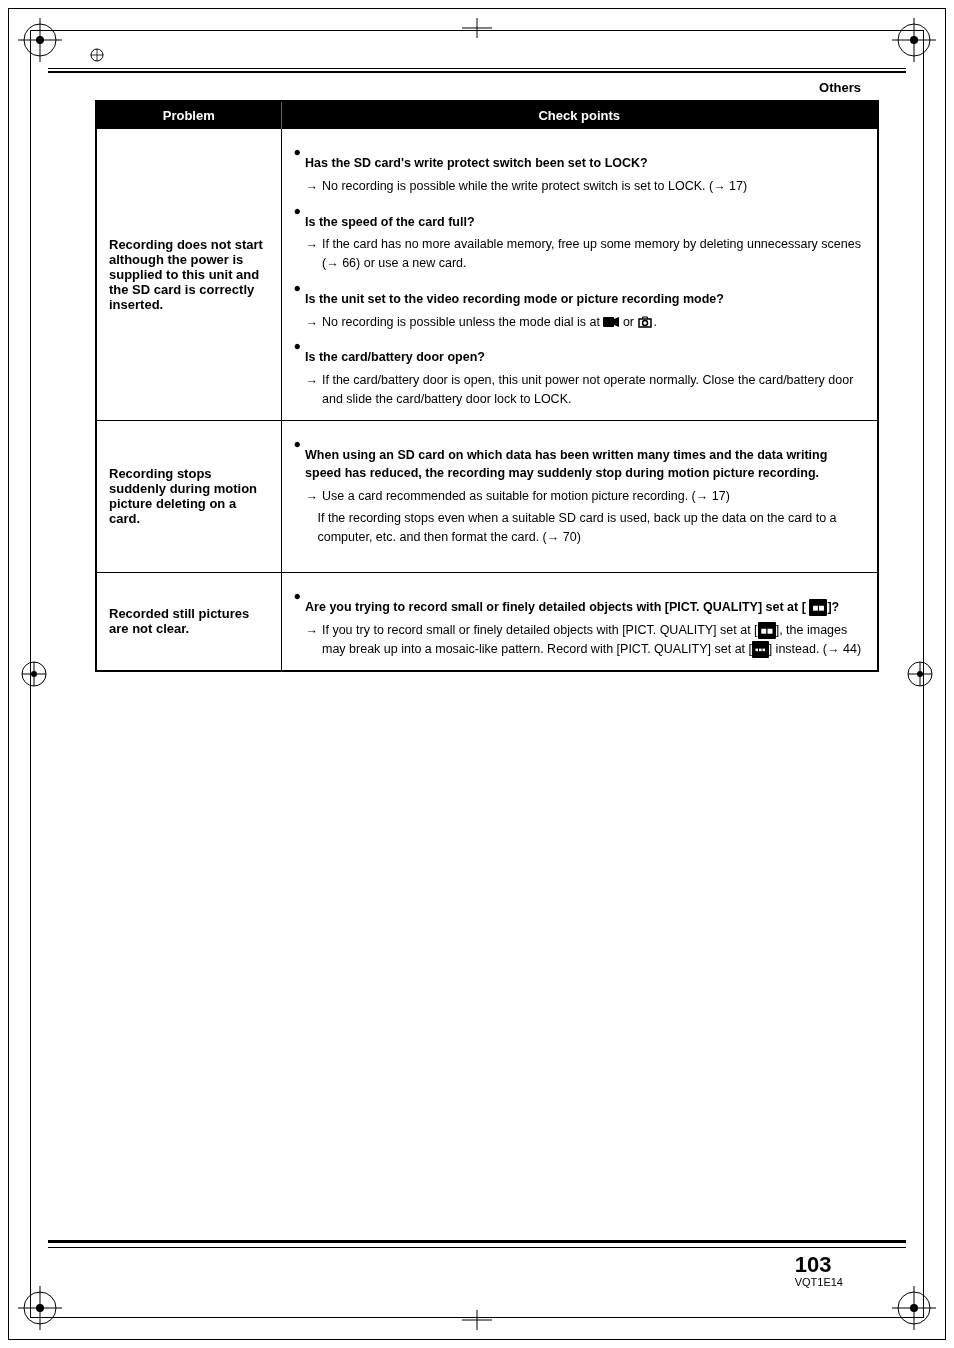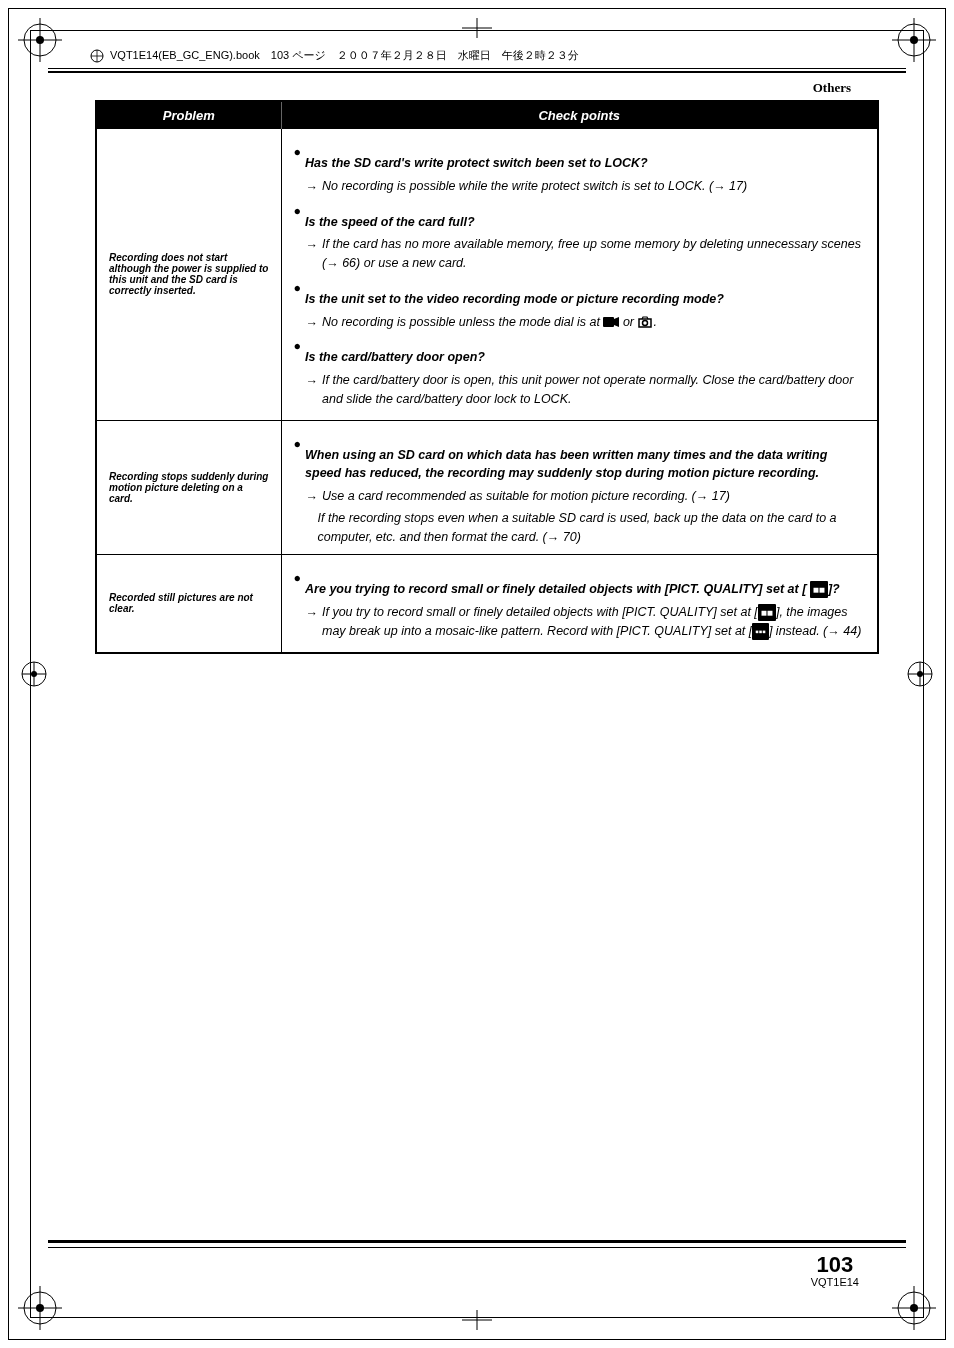--- a/index.html
+++ b/index.html
@@ -35,34 +35,32 @@
       color: #000;
       display: flex;
       align-items: center;
       gap: 6px;
     }
 
     
     .section-title {
       position: absolute;
       top: 80px;
-      right: 103px;
+      right: 93px;
       font-size: 13px;
       font-weight: bold;
-      font-family: Liberation Serif, serif;
     }
 
     
     .main-content {
       position: absolute;
       top: 100px;
       left: 95px;
       right: 75px;
       bottom: 130px;
-      font-style: italic;
     }
 
     
     table {
       width: 100%;
       border-collapse: collapse;
       border: 2px solid #000;
       font-size: 12.5px;
     }
 
@@ -85,21 +83,21 @@
     }
 
     tbody tr td {
       vertical-align: top;
       padding: 8px 12px;
     }
 
     tbody tr td:first-child {
       border-right: 1px solid #000;
       font-weight: bold;
-      font-size: 10px;
+      font-size: 13px;
       width: 185px;
       vertical-align: middle;
     }
 
     .check-cell {
       font-size: 12.5px;
       line-height: 1.5;
     }
 
     .bullet-item {
@@ -134,28 +132,28 @@
       margin-right: 4px;
       flex-shrink: 0;
     }
 
     .arrow-text {
       flex: 1;
     }
 
     .indent-line {
       margin-left: 24px;
-      margin-bottom: 0;
+      margin-bottom: 18px;
     }
 
     .page-number-box {
       position: absolute;
       bottom: 60px;
-      right: 95px;
-      text-align: center;
+      right: 111px;
+      text-align: left;
     }
 
     .page-num-large {
       font-size: 22px;
       font-weight: bold;
       line-height: 1;
     }
 
     .page-num-small {
       font-size: 11px;
@@ -219,21 +217,20 @@
   <line x1="15" y1="0" x2="15" y2="20" stroke="#000" stroke-width="1"></line>
   <line x1="0" y1="10" x2="30" y2="10" stroke="#000" stroke-width="1"></line>
 </svg>
 
 <div class="header-text">
   <svg width="14" height="14">
     <circle cx="7" cy="7" r="6" fill="none" stroke="#000" stroke-width="1"></circle>
     <line x1="7" y1="1" x2="7" y2="13" stroke="#000" stroke-width="0.8"></line>
     <line x1="1" y1="7" x2="13" y2="7" stroke="#000" stroke-width="0.8"></line>
   </svg>
-  <span>VQT1E14(EB_GC_ENG).book　103 ページ　２００７年２月２８日　水曜日　午後２時２３分</span>
 </div>
 
 <div style="position:absolute;top:68px;left:48px;right:48px;height:1px;background:#000;"></div>
 <div style="position:absolute;top:71px;left:48px;right:48px;height:2px;background:#000;"></div>
 
 <div class="section-title">Others</div>
 
 <div class="main-content">
   <table>
     <thead>

